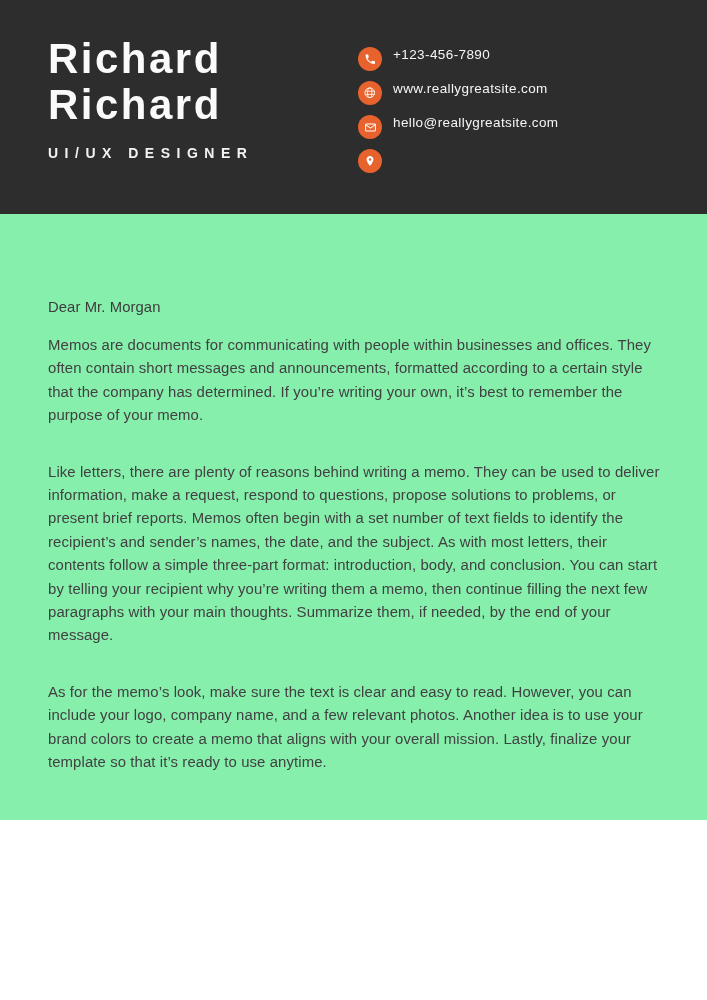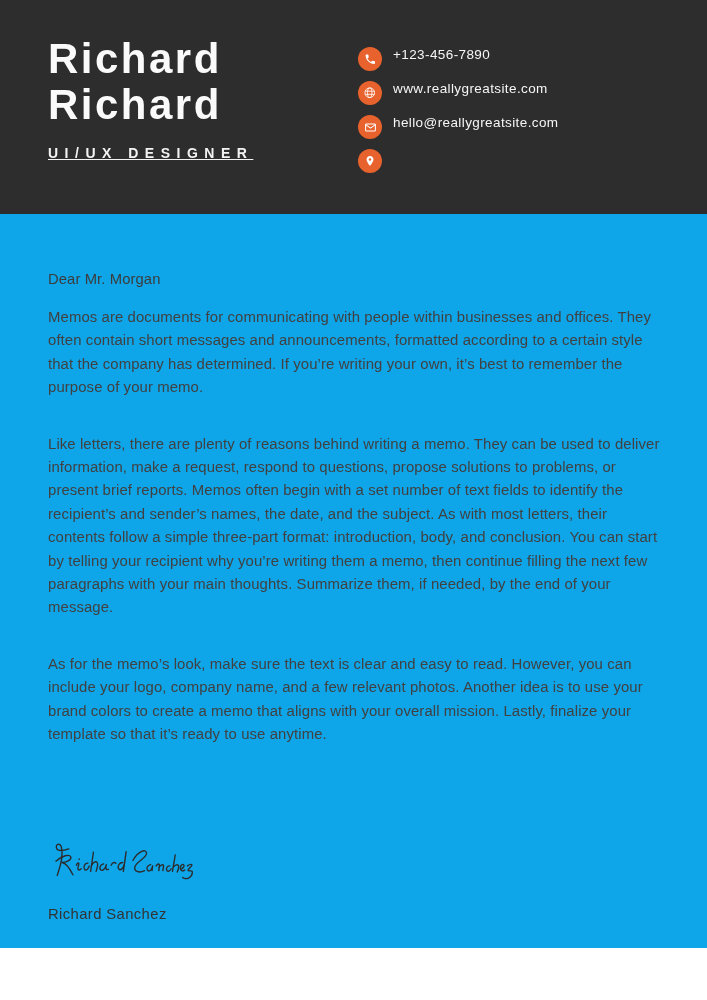--- a/index.html
+++ b/index.html
@@ -1,22 +1,22 @@
 <!DOCTYPE html>
 <html><head>
 <meta charset="utf-8">
 <style>
   * { margin: 0; padding: 0; box-sizing: border-box; }
   html, body { background: #ffffff; }
   body { margin: 0; font-family: "Liberation Sans", sans-serif; }
 
   .page {
     width: 707px;
-    height: 948px;
-    background: #0ea5e9;
+    height: 820px;
+    background: #86efac;
     position: relative;
     overflow: hidden;
   }
 
   
   .letterhead {
     position: relative;
     width: 100%;
     height: 214px;
     background: #2d2d2d;
@@ -33,21 +33,20 @@
     letter-spacing: 2.5px;
     color: #fafafa;
   }
   .person-name span { display: block; }
   .job-title {
     margin-top: 17px;
     font-size: 14px;
     font-weight: bold;
     letter-spacing: 6.5px;
     color: #f3f3f3;
-    text-decoration: underline;
   }
   .contacts {
     position: absolute;
     left: 358px;
     top: 47px;
     list-style: none;
   }
   .contact-row {
     display: flex;
     height: 24px;
@@ -66,21 +65,21 @@
   .contact-text {
     margin-left: 11px;
     font-size: 13.5px;
     letter-spacing: 0.4px;
     color: #f6f6f6;
   }
 
   
   .letter-body { padding: 0 47px 0 48px; }
   .salutation {
-    padding-top: 57px;
+    padding-top: 85px;
     font-size: 14.8px;
     color: #3c3c3c;
     letter-spacing: 0.1px;
   }
   .para {
     margin-top: 19px;
     font-size: 14.9px;
     line-height: 23.4px;
     color: #414141;
     letter-spacing: 0.1px;

